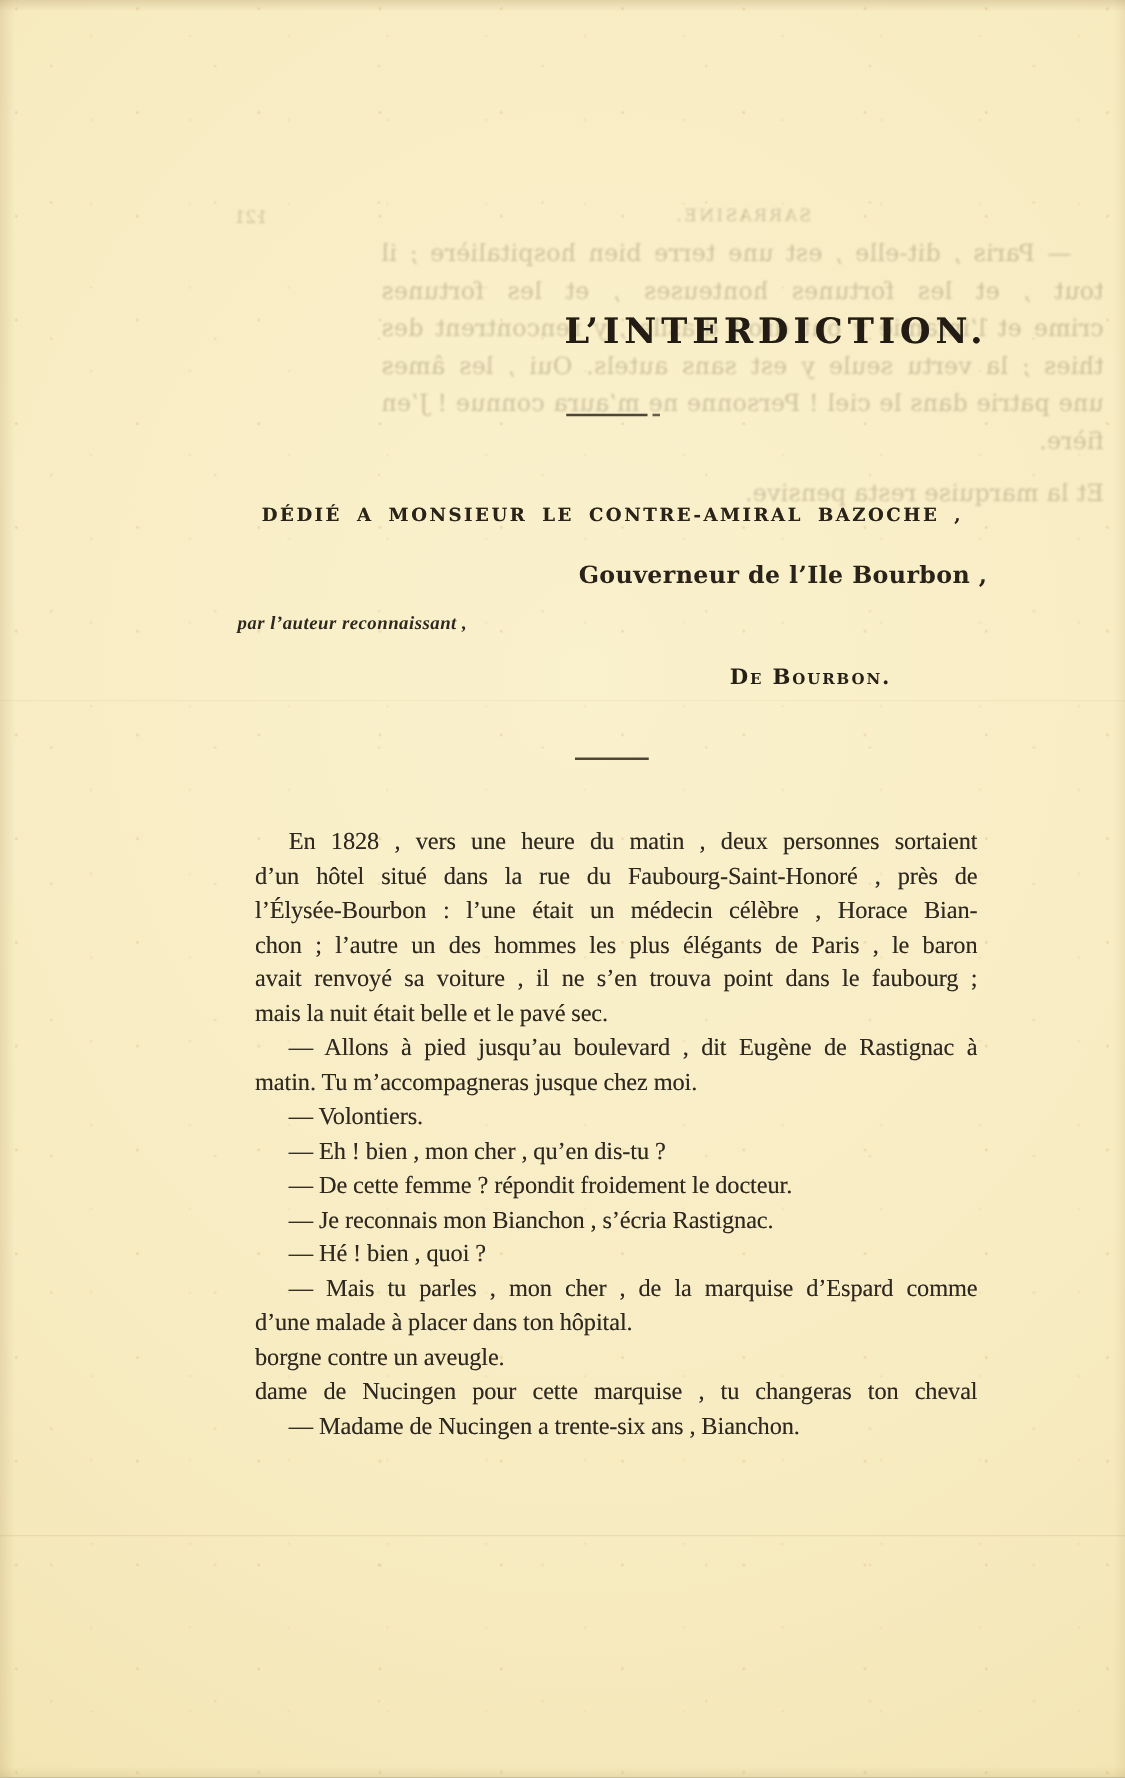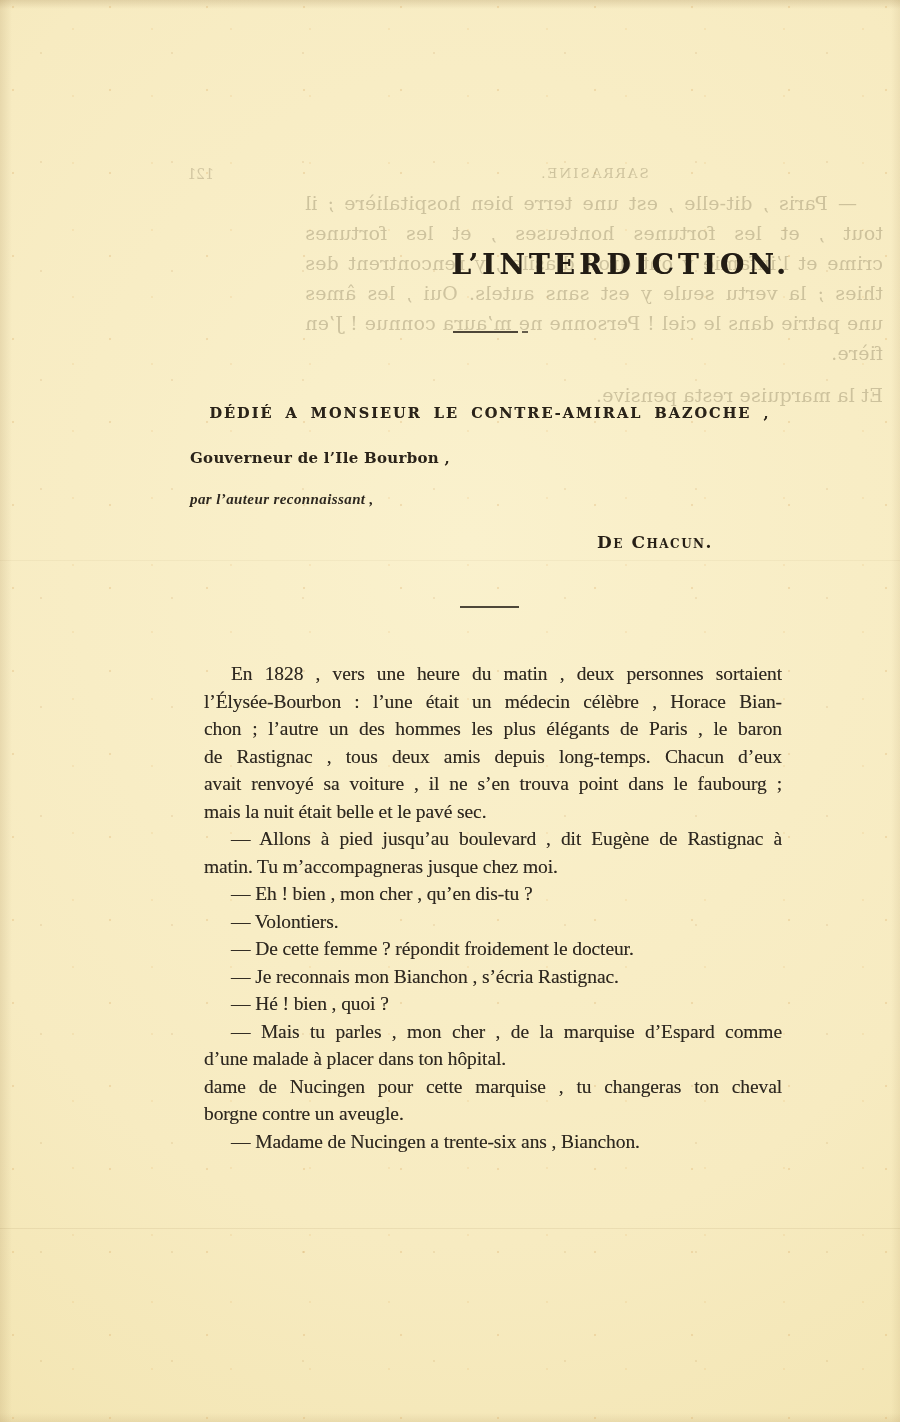--- a/index.html
+++ b/index.html
@@ -57,23 +57,23 @@
   .rule1 .ruledot{position:absolute;left:69px;top:-2px;width:6px;height:2px;background:rgba(40,33,24,.7);}
   .rule2{left:270px;top:606px;width:59px;}
 
   .ded1{
     position:absolute;left:0;top:404px;width:600px;text-align:center;
     font-family:"DejaVu Serif", serif;font-weight:bold;
     font-size:14.5px;letter-spacing:2px;word-spacing:5px;
     color:#2a2319;text-shadow:0 0 .4px rgba(42,35,25,.5);
   }
   .ded2{
-    position:absolute;left:0;top:449px;width:600px;text-align:left;
+    position:absolute;left:0;top:449px;width:600px;text-align:right;
     font-family:"DejaVu Serif", serif;font-weight:bold;
-    font-size:15px;letter-spacing:.3px;color:#2a2319;
+    font-size:19px;letter-spacing:.3px;color:#2a2319;
   }
   .ded3{
     position:absolute;left:0;top:491px;width:523px;
     font-style:italic;font-weight:bold;
     font-size:15px;letter-spacing:.4px;color:#2e2820;
   }
   .ded4{
     position:absolute;left:0;top:532px;width:523px;text-align:right;padding-right:20px;
     font-family:"DejaVu Serif", serif;font-weight:bold;font-variant:small-caps;
     font-size:17px;letter-spacing:1.5px;color:#261f16;
@@ -109,41 +109,41 @@
 
     <div class="title">L’INTERDICTION.</div>
 
     <div class="rule rule1">
         <span class="ruledot"></span>
       </div>
 
     <div class="ded1">DÉDIÉ A MONSIEUR LE CONTRE-AMIRAL BAZOCHE ,</div>
     <div class="ded2">Gouverneur de l’Ile Bourbon ,</div>
     <div class="ded3">par l’auteur reconnaissant ,</div>
-    <div class="ded4">De Chacun.</div>
+    <div class="ded4">De Bourbon.</div>
 
     <div class="rule rule2"></div>
   </div>
 
   <div class="body">
     <div class="bl ind j">En 1828 , vers une heure du matin , deux personnes sortaient</div>
+    <div class="bl j">d’un hôtel situé dans la rue du Faubourg-Saint-Honoré , près de</div>
     <div class="bl j">l’Élysée-Bourbon : l’une était un médecin célèbre , Horace Bian-</div>
     <div class="bl j">chon ; l’autre un des hommes les plus élégants de Paris , le baron</div>
-    <div class="bl j">de Rastignac , tous deux amis depuis long-temps. Chacun d’eux</div>
     <div class="bl j">avait renvoyé sa voiture , il ne s’en trouva point dans le faubourg ;</div>
     <div class="bl">mais la nuit était belle et le pavé sec.</div>
     <div class="bl ind j">— Allons à pied jusqu’au boulevard , dit Eugène de Rastignac à</div>
     <div class="bl">matin. Tu m’accompagneras jusque chez moi.</div>
+    <div class="bl ind">— Volontiers.</div>
     <div class="bl ind">— Eh ! bien , mon cher , qu’en dis-tu ?</div>
-    <div class="bl ind">— Volontiers.</div>
     <div class="bl ind">— De cette femme ? répondit froidement le docteur.</div>
     <div class="bl ind">— Je reconnais mon Bianchon , s’écria Rastignac.</div>
     <div class="bl ind">— Hé ! bien , quoi ?</div>
     <div class="bl ind j">— Mais tu parles , mon cher , de la marquise d’Espard comme</div>
     <div class="bl">d’une malade à placer dans ton hôpital.</div>
+    <div class="bl">borgne contre un aveugle.</div>
     <div class="bl j">dame de Nucingen pour cette marquise , tu changeras ton cheval</div>
-    <div class="bl">borgne contre un aveugle.</div>
     <div class="bl ind">— Madame de Nucingen a trente-six ans , Bianchon.</div>
   </div>
 
   <div class="crease" style="top:1228px"></div>
   <div class="crease c2" style="top:560px"></div>
 </div>
 
 </body></html>

